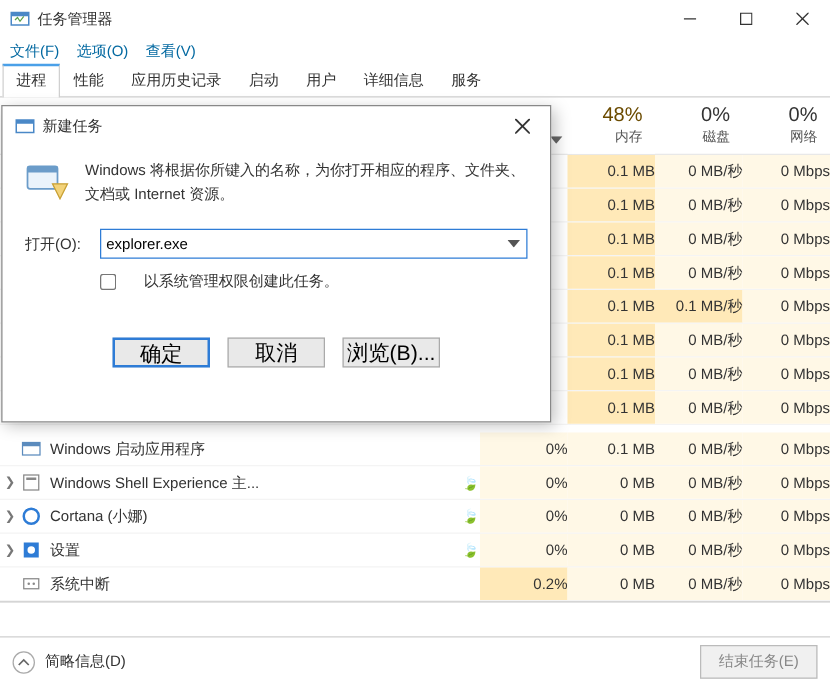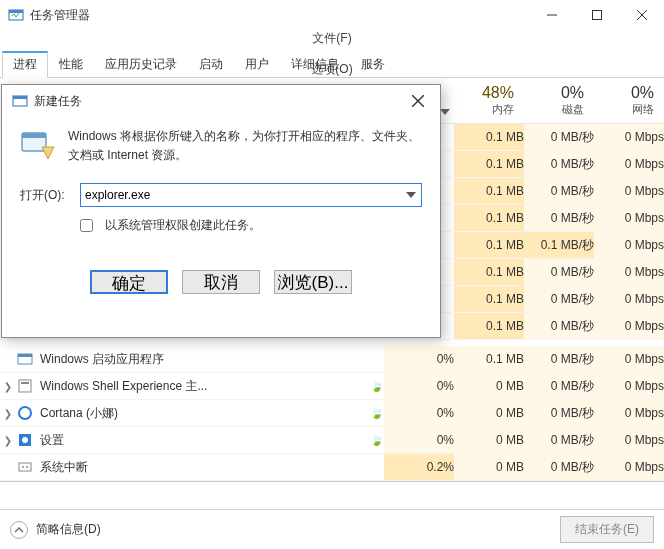--- a/index.html
+++ b/index.html
@@ -4,21 +4,21 @@
 <style>
 * { box-sizing: border-box; margin: 0; padding: 0; font-family: "Microsoft YaHei", "Segoe UI", sans-serif; }
 body { width: 664px; height: 549px; background: #fff; overflow: hidden; position: relative; font-size: 12px; color: #333; }
 
 .titlebar { height: 30px; display: flex; align-items: center; padding: 0 0 0 8px; }
 .titlebar .icon { width: 16px; height: 16px; margin-right: 6px; display:flex;align-items:center;justify-content:center; }
 .titlebar .title { flex: 1; }
 .winbtn { width: 45px; height: 30px; display: flex; align-items: center; justify-content: center; color: #555; }
 .winbtn svg { width: 10px; height: 10px; }
 
-.menubar { height: 22px; display: flex; align-items: center; padding: 0 8px; gap: 14px; font-size: 12px; color: #404040; flex-direction: column; }
+.menubar { height: 22px; display: flex; align-items: center; padding: 0 8px; gap: 14px; font-size: 12px; color: #0369a1; }
 
 .tabs { display: flex; border-bottom: 1px solid #d0d0d0; padding: 0 2px; height: 26px; align-items: flex-end; }
 .tab { padding: 4px 10px 5px; border: 1px solid transparent; border-bottom: none; font-size: 12px; position: relative; top: 1px; cursor: default; }
 .tab.active { border-color: #d0d0d0; background: #fff; border-top: 2px solid #4aa0e8; padding-top:3px; }
 
 .headers { display: flex; height: 46px; border-bottom: 1px solid #e8e8e8; align-items:flex-end; }
 .headers .name-col { flex: 1; }
 .hcol { width: 70px; text-align: right; padding: 4px 10px 6px 4px; font-size: 12px; color: #555; }
 .hcol .pct { font-size: 16px; color: #333;}
 .hcol.hot .pct { color: #6b4b00; }
@@ -55,21 +55,21 @@
 .dlg-close { width:32px;height:28px; display:flex;align-items:center;justify-content:center; }
 .dlg-body { padding: 10px 18px 0 18px; }
 .dlg-msg { display:flex; gap:12px; margin-bottom:18px; }
 .dlg-msg .bigicon { width:36px;height:36px;flex-shrink:0; display:flex;align-items:center;justify-content:center;}
 .dlg-msg .txt { font-size:12px; line-height:1.6; color:#333; }
 .dlg-input-row { display:flex; align-items:center; gap:8px; margin-bottom:10px; }
 .dlg-input-row label { font-size:12px; width:52px; }
 .dlg-input-wrap { flex:1; position:relative; }
 .dlg-input { width:100%; height:24px; border:1px solid #2e7cd6; padding:2px 22px 2px 4px; font-size:12px; outline:none; }
 .dlg-dd { position:absolute; right:2px; top:2px; width:18px;height:20px; display:flex;align-items:center;justify-content:center; color:#555; }
-.dlg-check { display:flex; align-items:center; gap:12px; padding-left:60px; font-size:12px; }
+.dlg-check { display:flex; align-items:center; gap:22px; padding-left:60px; font-size:12px; }
 .dlg-check input { width:13px;height:13px; }
 .dlg-btns { display:flex; justify-content:center; gap:14px; margin-top:36px; }
 .dlg-btns button { width:78px; height:24px; font-size:17px; background:#e9e9e9; border:1px solid #aaa; }
 .dlg-btns button.primary { border:2px solid #2e7cd6; background:#e9e9e9; }
 
 svg { display:block; }
 </style>
 </head>
 <body>
 

